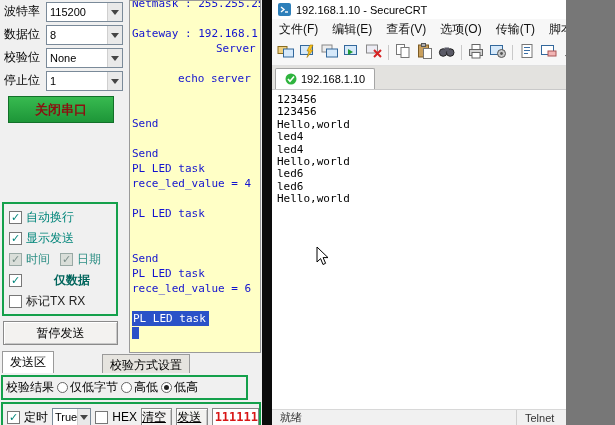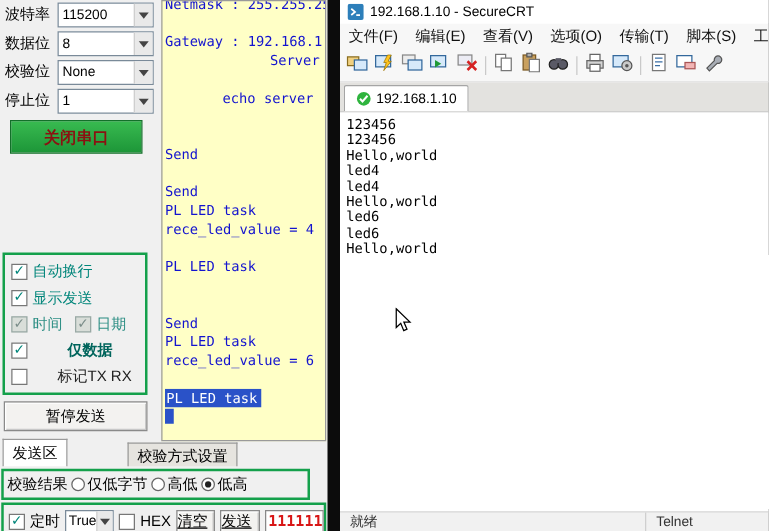--- a/index.html
+++ b/index.html
@@ -1,17 +1,17 @@
 <!DOCTYPE html>
 <html><head>
 <meta charset="utf-8">
 <style>
   *{box-sizing:border-box;margin:0;padding:0;}
   body{background:#777;font-family:"Liberation Sans","DejaVu Sans",sans-serif;}
-  #root{position:relative;width:615px;height:425px;overflow:hidden;background:#0c0c0c;}
+  #root{position:relative;width:566px;height:425px;overflow:hidden;background:#0c0c0c;}
 
   
   .serial{position:absolute;left:0;top:0;width:262px;height:425px;background:#f0f0f0;}
   .set-row{display:flex;align-items:center;height:23px;padding-left:4px;}
   .set-label{width:42px;font-size:12px;color:#000;}
   .combo{width:77px;height:20px;background:#fff;border:1px solid #7a8a99;display:flex;align-items:center;justify-content:space-between;cursor:default;}
   .combo-value{font-size:11px;padding-left:3px;}
   .combo-arrow{width:15px;height:18px;background:#e9e9e9;border-left:1px solid #cfcfcf;display:flex;align-items:center;justify-content:center;}
   .combo-arrow::after{content:"";border:4px solid transparent;border-top:5px solid #444;margin-top:5px;}
   .close-btn{position:absolute;left:8px;top:96px;width:106px;height:27px;background:linear-gradient(#38ba50,#1d9638);border:1px solid #127029;color:#8a1111;font-weight:bold;font-size:13px;text-align:center;line-height:25px;}
@@ -22,21 +22,21 @@
   .log-text{display:inline-block;}
   .log-text.sel{background:#2a52c8;color:#fff;padding:0 3px 0 1px;}
   .caret{display:inline-block;width:7px;height:12px;background:#2a52c8;margin-top:1px;}
 
   .options{position:absolute;left:2px;top:202px;width:116px;height:114px;border:2px solid #14a04b;padding:3px 0 0 5px;}
   .opt-row{display:flex;align-items:center;height:21px;gap:10px;}
   .opt-item{display:flex;align-items:center;gap:4px;font-size:12px;}
   .opt-item.teal .opt-label{color:#00857a;}
   .opt-item.disabled .opt-label{color:#2e8f85;}
   .opt-item.bold .opt-label{color:#00655c;font-weight:bold;margin-left:28px;}
-  .opt-item.plain .opt-label{color:#222;margin-left:20px;}
+  .opt-item.plain .opt-label{color:#222;}
   .cb{width:13px;height:13px;background:#fff;border:1px solid #777;font-size:11px;line-height:11px;text-align:center;color:#00857a;font-weight:bold;flex:0 0 13px;}
   .cb.dis{background:#d9ded9;color:#7a8d89;border-color:#99a9a5;}
   .pause-btn{position:absolute;left:3px;top:321px;width:115px;height:24px;background:#f3f2f0;border:1px solid #8a8a8a;box-shadow:inset 1px 1px 0 #fff,inset -1px -1px 0 #c8c8c8;font-size:12px;text-align:center;line-height:22px;}
 
   .stabs{position:absolute;left:2px;top:351px;display:flex;align-items:flex-end;height:22px;gap:48px;}
   .stab{font-size:12px;padding:2px 7px 3px;border:1px solid #9a9a9a;border-bottom:none;background:#e6e4df;height:19px;white-space:nowrap;}
   .stab.active{background:#fff;height:22px;position:relative;z-index:2;}
 
   .checksum{position:absolute;left:1px;top:375px;width:247px;height:25px;border:2px solid #14a04b;display:flex;align-items:center;font-size:12px;padding-left:3px;gap:3px;background:#f0f0f0;white-space:nowrap;}
   .radio-item{display:flex;align-items:center;gap:2px;}

